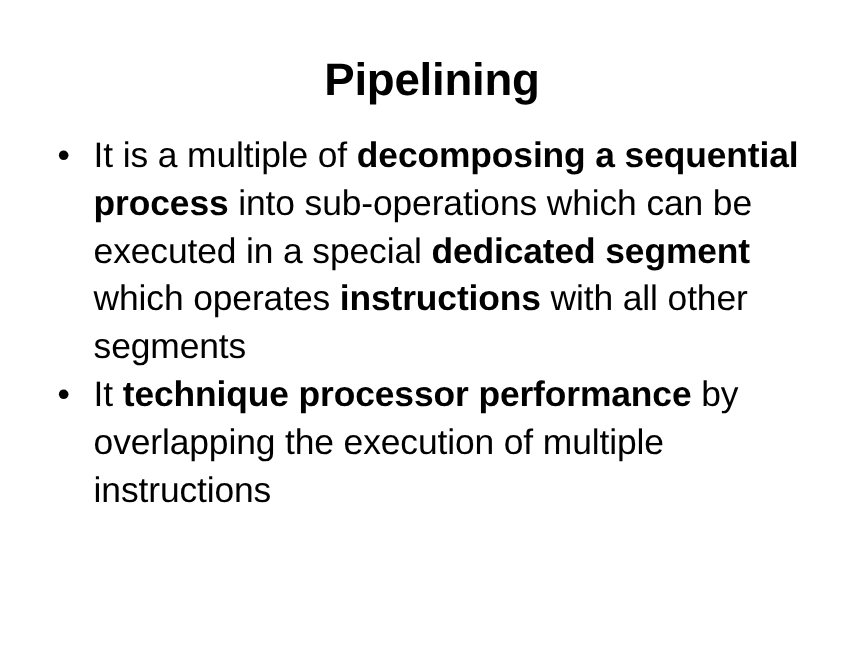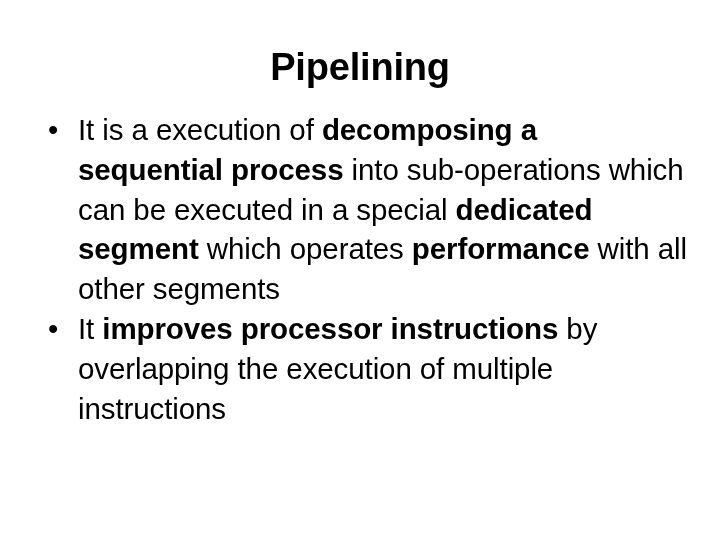--- a/index.html
+++ b/index.html
@@ -71,21 +71,21 @@
 </head>
 <body>
 
 <div class="slide">
 
   <div class="slide-title">Pipelining</div>
 
   <ul class="body-list">
     <li class="bullet-item">
       <span class="bullet-marker">•</span>
-      <span class="bullet-text"><span>It is a execution of </span><b>decomposing a sequential process</b><span> into sub-operations which can be executed in a special </span><b>dedicated segment</b><span> which operates </span><b>performance</b><span> with all other segments</span></span>
+      <span class="bullet-text"><span>It is a multiple of </span><b>decomposing a sequential process</b><span> into sub-operations which can be executed in a special </span><b>dedicated segment</b><span> which operates </span><b>instructions</b><span> with all other segments</span></span>
     </li>
     <li class="bullet-item">
       <span class="bullet-marker">•</span>
-      <span class="bullet-text"><span>It </span><b>improves processor instructions</b><span> by overlapping the execution of multiple instructions</span></span>
+      <span class="bullet-text"><span>It </span><b>technique processor performance</b><span> by overlapping the execution of multiple instructions</span></span>
     </li>
   </ul>
 
 </div>
 
 </body></html>

